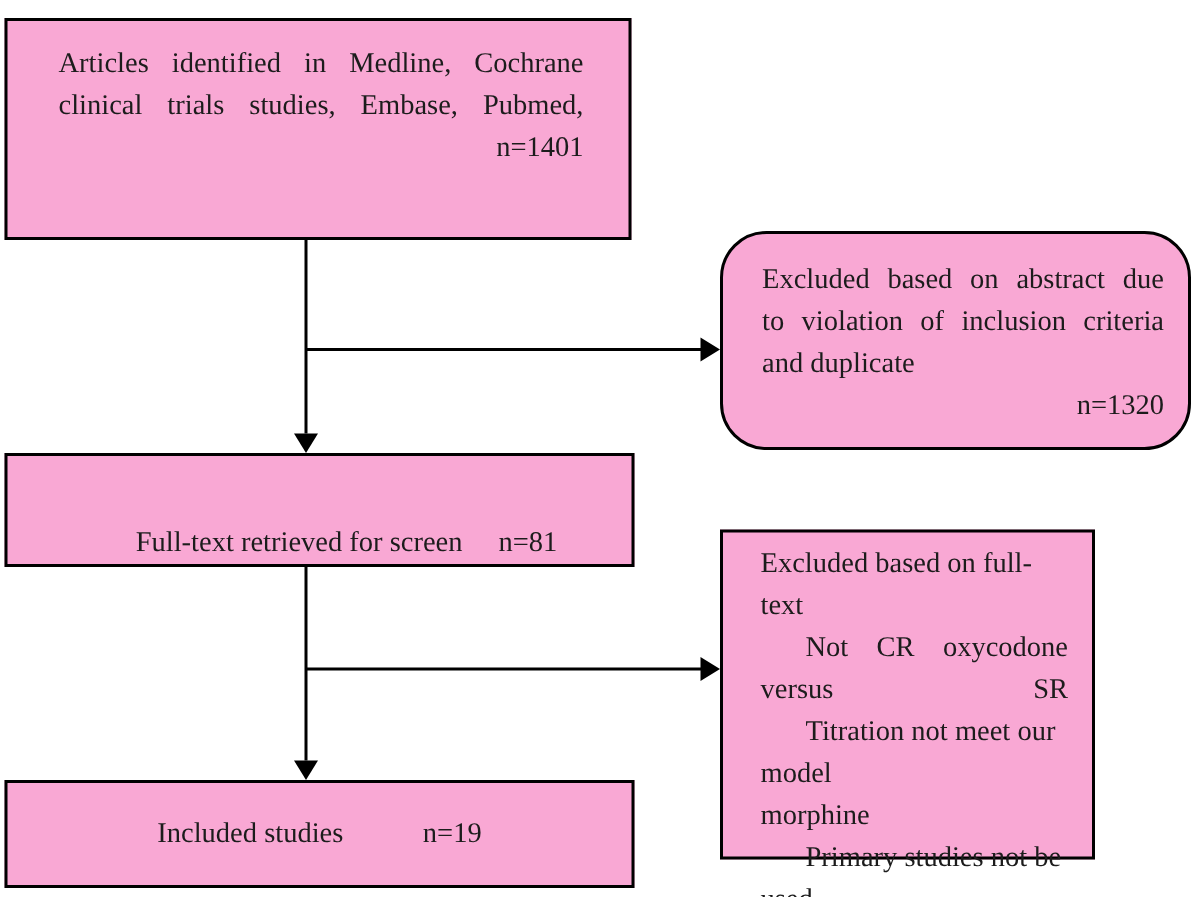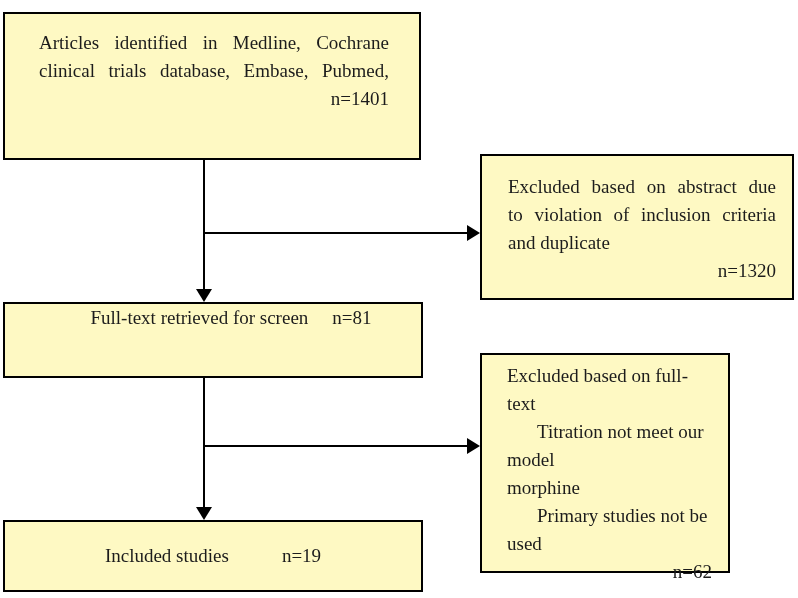--- a/index.html
+++ b/index.html
@@ -14,36 +14,36 @@
     background: #ffffff;
     font-family: "Liberation Serif", "DejaVu Serif", serif;
     font-size: 19px;
     line-height: 28px;
     color: #1c1c1c;
     overflow: hidden;
   }
   .box {
     position: absolute;
     border: 2px solid #000000;
-    background: #fef9c3;
+    background: #f9a8d4;
     box-sizing: border-box;
   }
   .line { display: block; }
   .just {
     text-align: justify;
     text-align-last: justify;
   }
   .center { text-align: right; }
   .indent { text-indent: 30px; }
   .count-gap { margin-left: 24px; }
   
   #box-identification { left: 3px;   top: 12px;  width: 418px; height: 148px; padding: 15px 30px 0 34px; }
-  #box-excluded-abstract { left: 480px; top: 154px; width: 314px; height: 146px; padding: 17px 16px 0 26px; }
+  #box-excluded-abstract { left: 480px; top: 154px; width: 314px; height: 146px; padding: 17px 16px 0 26px; border-radius: 31px; }
   #box-fulltext { left: 3px;   top: 302px; width: 420px; height: 76px;
-                  display: flex; align-items: flex-start; justify-content: center; padding-left: 36px; }
+                  display: flex; align-items: flex-end; justify-content: center; padding-left: 36px; }
   #box-excluded-fulltext { left: 480px; top: 353px; width: 250px; height: 220px; padding: 7px 16px 0 25px; }
   #box-included { left: 3px;   top: 520px; width: 420px; height: 72px;
                   display: flex; align-items: center; justify-content: center; gap: 29px; }
   
   .vline { position: absolute; width: 2px; background: #000000; }
   .hline { position: absolute; height: 2px; background: #000000; }
   .head-down {
     position: absolute; width: 0; height: 0;
     border-left: 8px solid transparent;
     border-right: 8px solid transparent;
@@ -64,21 +64,21 @@
   #h2 { left: 204px; top: 445px; width: 264px; }
   #h2-head { left: 467px; top: 438px; }
 </style>
 </head>
 <body>
 
 <div id="figure">
 
   <div class="box" id="box-identification">
     <span class="line just">Articles identified in Medline, Cochrane</span>
-    <span class="line just">clinical trials database, Embase, Pubmed,</span>
+    <span class="line just">clinical trials studies, Embase, Pubmed,</span>
     <span class="line center">n=1401</span>
   </div>
 
   <div class="vline" id="v1"></div>
   <div class="head-down" id="v1-head"></div>
 
   <div class="hline" id="h1"></div>
   <div class="head-right" id="h1-head"></div>
 
   <div class="box" id="box-excluded-abstract">
@@ -94,20 +94,21 @@
   </div>
 
   <div class="vline" id="v2"></div>
   <div class="head-down" id="v2-head"></div>
 
   <div class="hline" id="h2"></div>
   <div class="head-right" id="h2-head"></div>
 
   <div class="box" id="box-excluded-fulltext">
     <span class="line">Excluded based on full-text</span>
+    <span class="line just indent">Not CR oxycodone versus SR</span>
     <span class="line indent">Titration not meet our model</span>
     <span class="line">morphine</span>
     <span class="line indent">Primary studies not be used</span>
     <span class="line center">n=62</span>
   </div>
 
   <div class="box" id="box-included">
     <span>Included studies</span>
     <span class="count-gap">n=19</span>
   </div>

